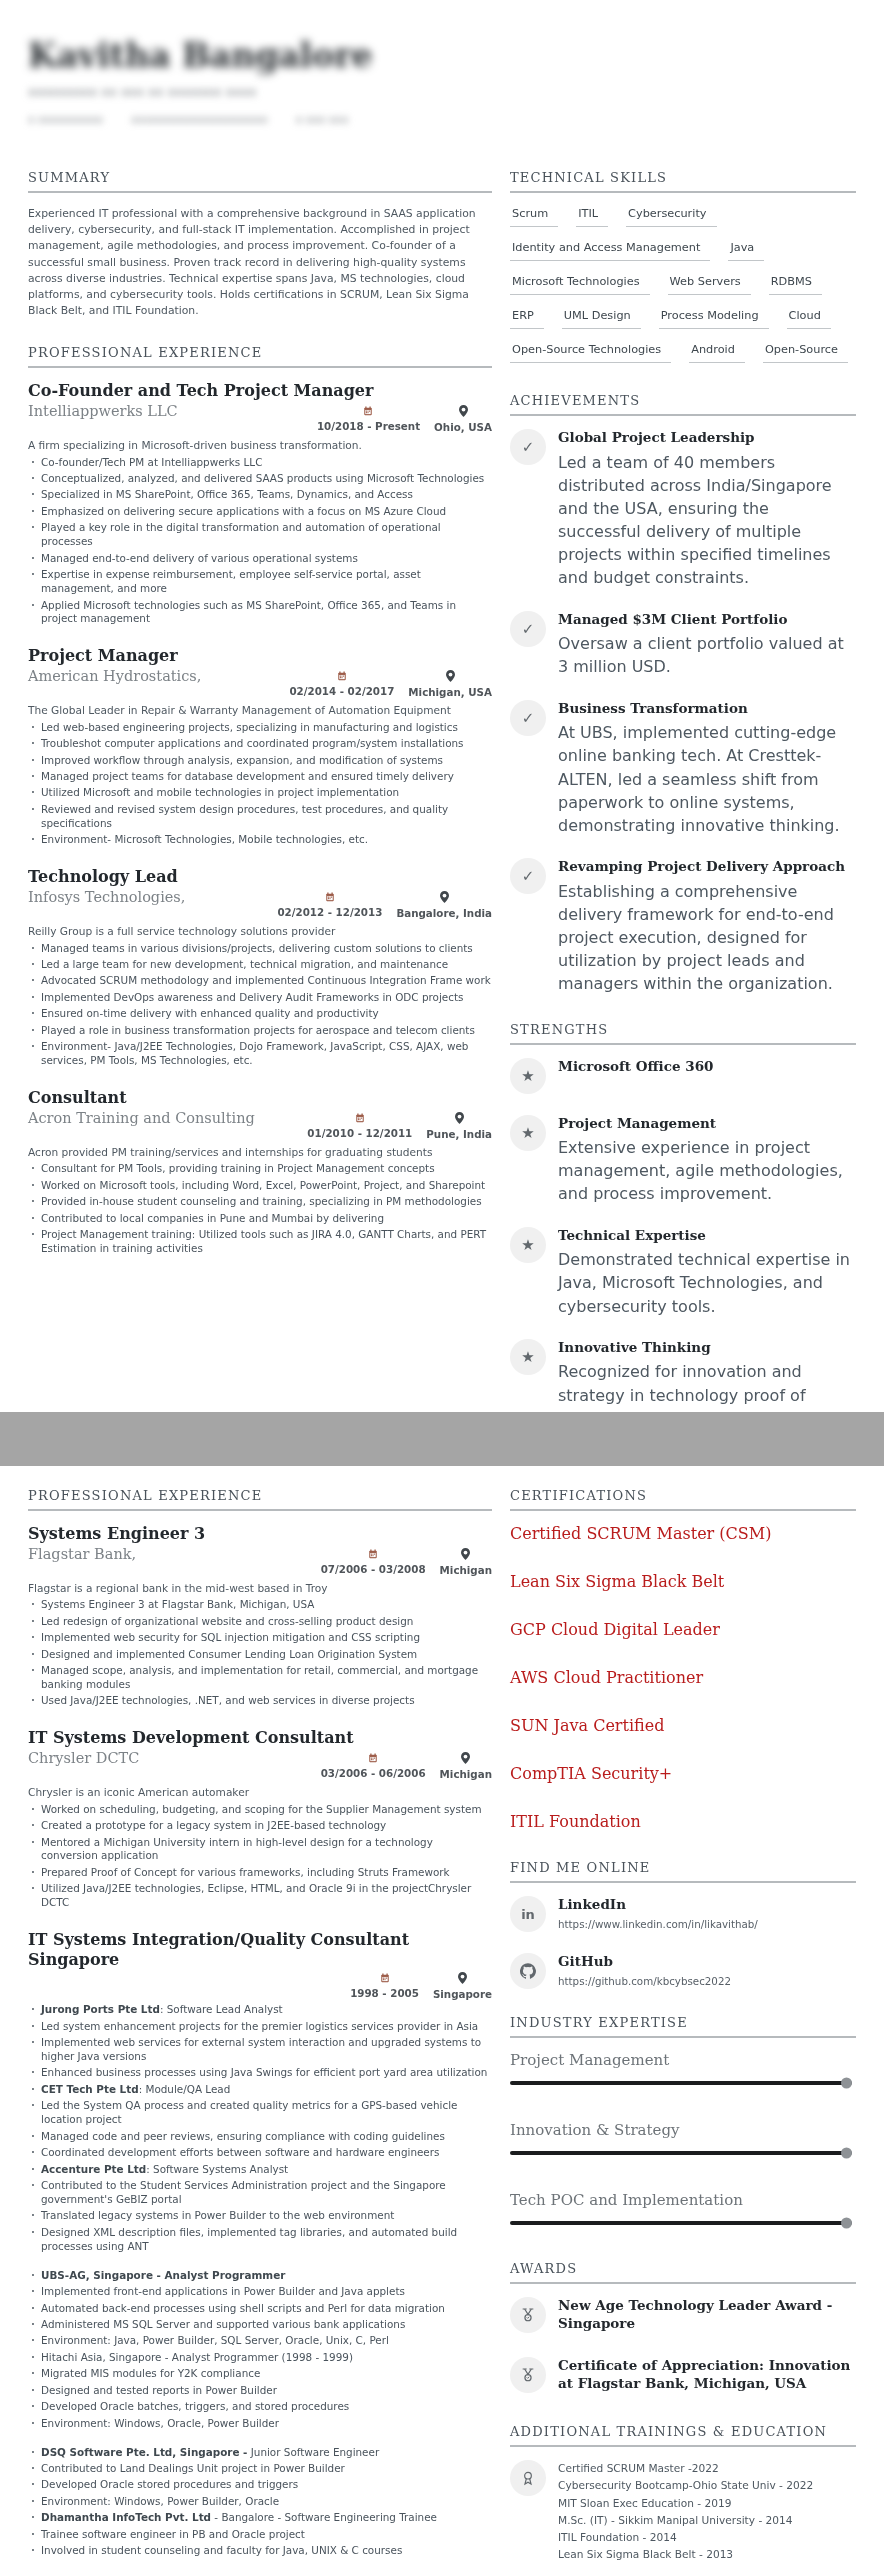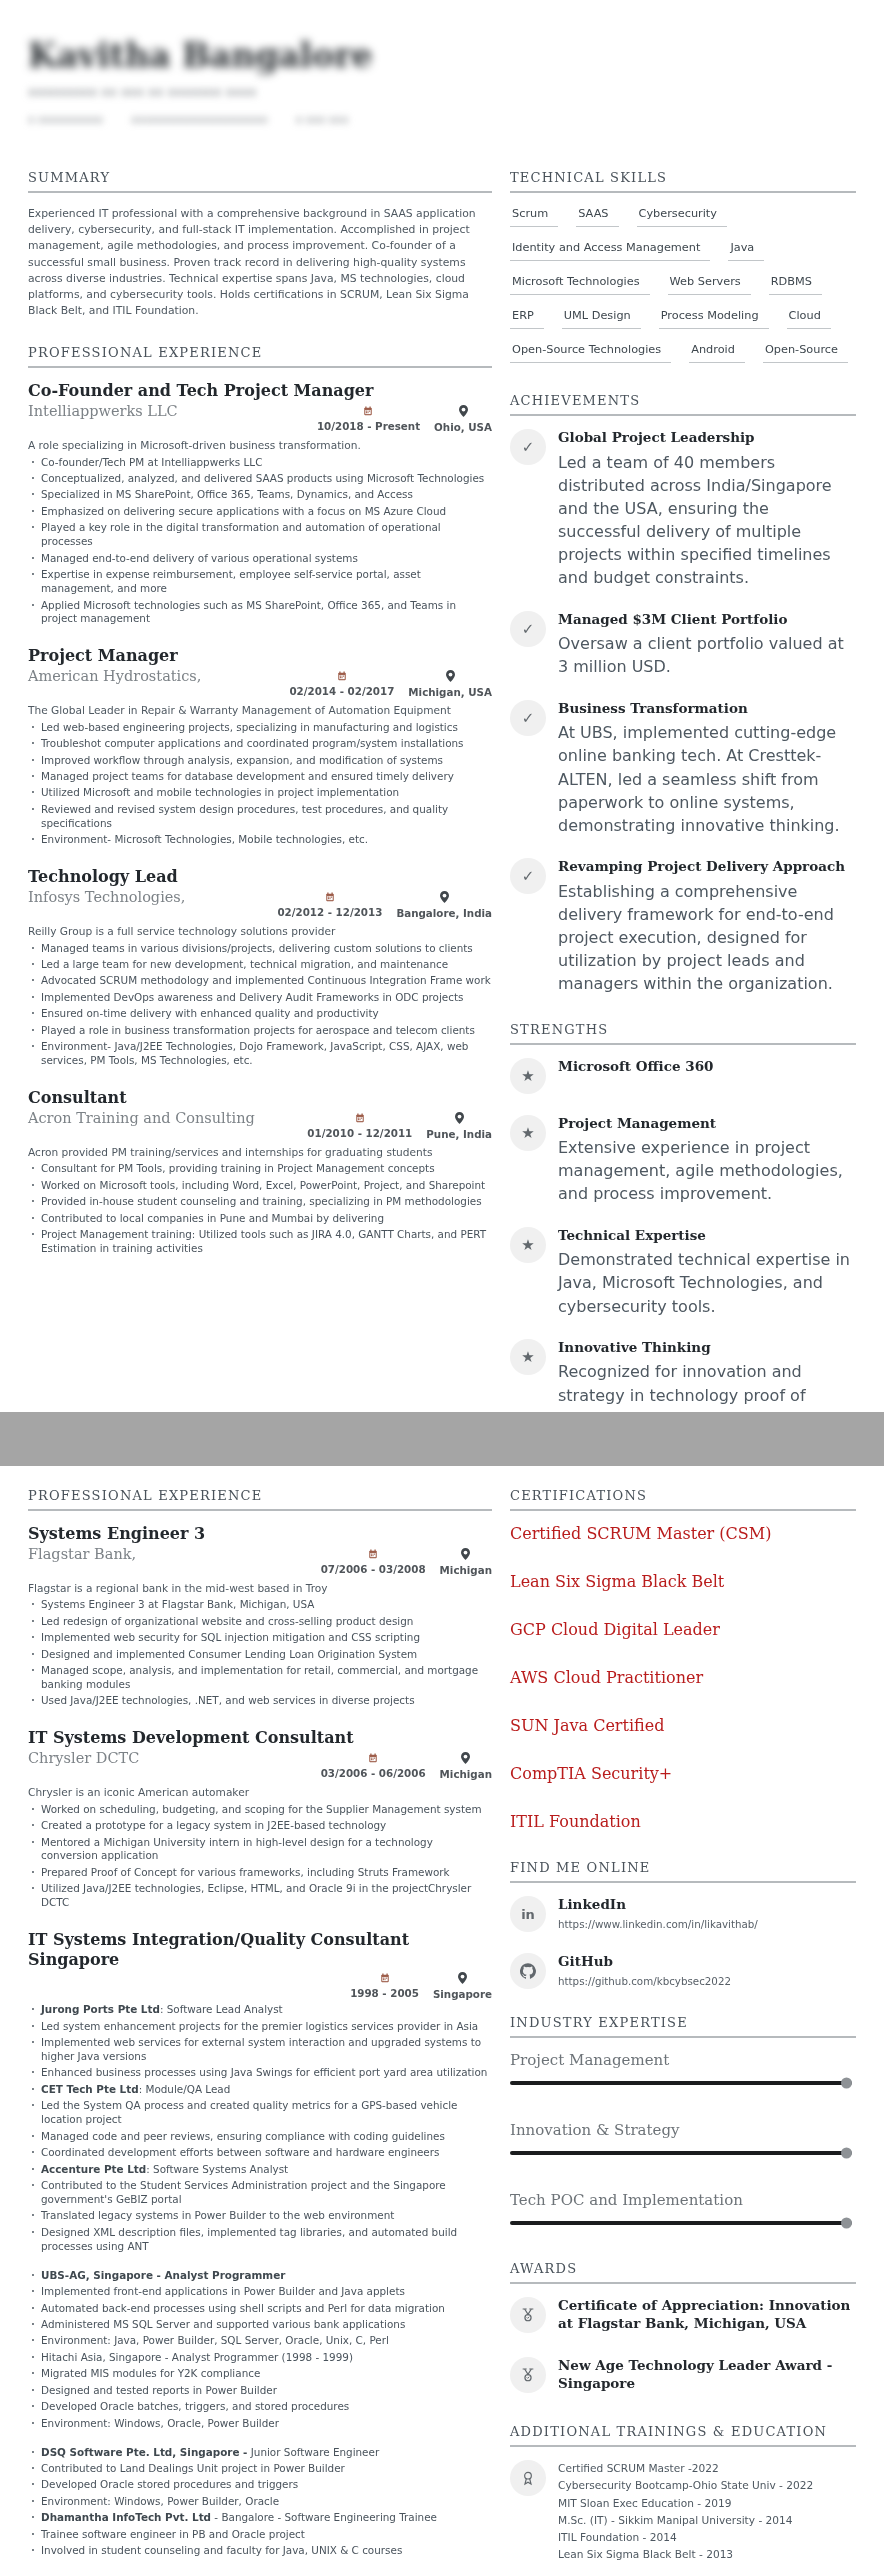--- a/index.html
+++ b/index.html
@@ -106,21 +106,21 @@
                     <span>
                       <svg width="9" height="12" viewBox="0 0 24 32">
                         <path d="M12 0C5.4 0 0 5.4 0 12c0 9 12 20 12 20s12-11 12-20C24 5.4 18.6 0 12 0z" fill="#41474c"></path>
                         <circle cx="12" cy="12" r="5" fill="#fff"></circle>
                       </svg>
                     </span>
                     <span>Ohio, USA</span>
                   </span>
                 </span>
               </div>
-              <p class="desc">A role specializing in Microsoft-driven business transformation.</p>
+              <p class="desc">A firm specializing in Microsoft-driven business transformation.</p>
               <ul class="bullets group">
                 <li>Co-founder/Tech PM at Intelliappwerks LLC</li>
                 <li>Conceptualized, analyzed, and delivered SAAS products using Microsoft Technologies</li>
                 <li>Specialized in MS SharePoint, Office 365, Teams, Dynamics, and Access</li>
                 <li>Emphasized on delivering secure applications with a focus on MS Azure Cloud</li>
                 <li>Played a key role in the digital transformation and automation of operational processes</li>
                 <li>Managed end-to-end delivery of various operational systems</li>
                 <li>Expertise in expense reimbursement, employee self-service portal, asset management, and more</li>
                 <li>Applied Microsoft technologies such as MS SharePoint, Office 365, and Teams in project management</li>
               </ul>
@@ -256,21 +256,21 @@
               </ul>
             </article>
           </div>
       </section>
     </div>
     <div class="col-right">
       <section class="sec">
         <h2 class="sec-title">TECHNICAL SKILLS</h2>
         <div class="tags" id="skill-tags">
             <span class="tag">Scrum</span>
-            <span class="tag">SAAS</span>
+            <span class="tag">ITIL</span>
             <span class="tag">Cybersecurity</span>
             <span class="tag">Identity and Access Management</span>
             <span class="tag">Java</span>
             <span class="tag">Microsoft Technologies</span>
             <span class="tag">Web Servers</span>
             <span class="tag">RDBMS</span>
             <span class="tag">ERP</span>
             <span class="tag">UML Design</span>
             <span class="tag">Process Modeling</span>
             <span class="tag">Cloud</span>
@@ -610,34 +610,34 @@
             <div class="icon-item">
               <span class="icon-circle">
                 <svg width="16" height="16" viewBox="0 0 24 24" fill="none" stroke="#62686d" stroke-width="1.8">
                   <path d="M7 3l5 8 5-8"></path>
                   <path d="M4 3h6m4 0h6"></path>
                   <circle cx="12" cy="16" r="4.6"></circle>
                   <path d="M10 15.5l1.5 1.5 2.5-2.5" stroke-width="1.4"></path>
                 </svg>
               </span>
               <div class="it-body">
-                <h4>Certificate of Appreciation: Innovation at Flagstar Bank, Michigan, USA</h4>
+                <h4>New Age Technology Leader Award - Singapore</h4>
               </div>
             </div>
             <div class="icon-item">
               <span class="icon-circle">
                 <svg width="16" height="16" viewBox="0 0 24 24" fill="none" stroke="#62686d" stroke-width="1.8">
                   <path d="M7 3l5 8 5-8"></path>
                   <path d="M4 3h6m4 0h6"></path>
                   <circle cx="12" cy="16" r="4.6"></circle>
                   <path d="M10 15.5l1.5 1.5 2.5-2.5" stroke-width="1.4"></path>
                 </svg>
               </span>
               <div class="it-body">
-                <h4>New Age Technology Leader Award - Singapore</h4>
+                <h4>Certificate of Appreciation: Innovation at Flagstar Bank, Michigan, USA</h4>
               </div>
             </div>
           </div>
       </section>
       <section class="sec" style="margin-top:28px;">
         <h2 class="sec-title">ADDITIONAL TRAININGS &amp; EDUCATION</h2>
         <div id="training-block">
             <div class="icon-item">
               <span class="icon-circle">
                 <svg width="16" height="16" viewBox="0 0 24 24" fill="none" stroke="#62686d" stroke-width="1.8">

